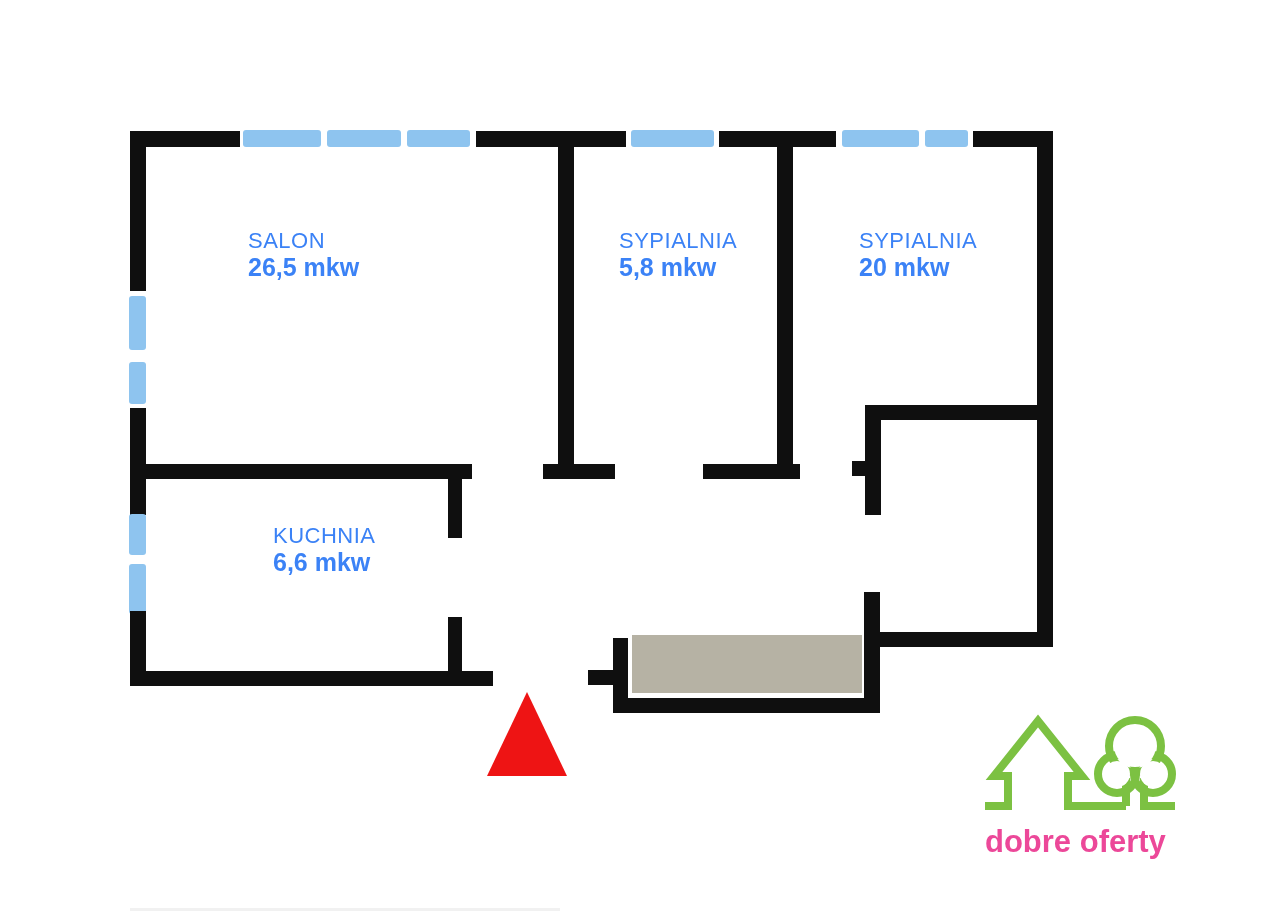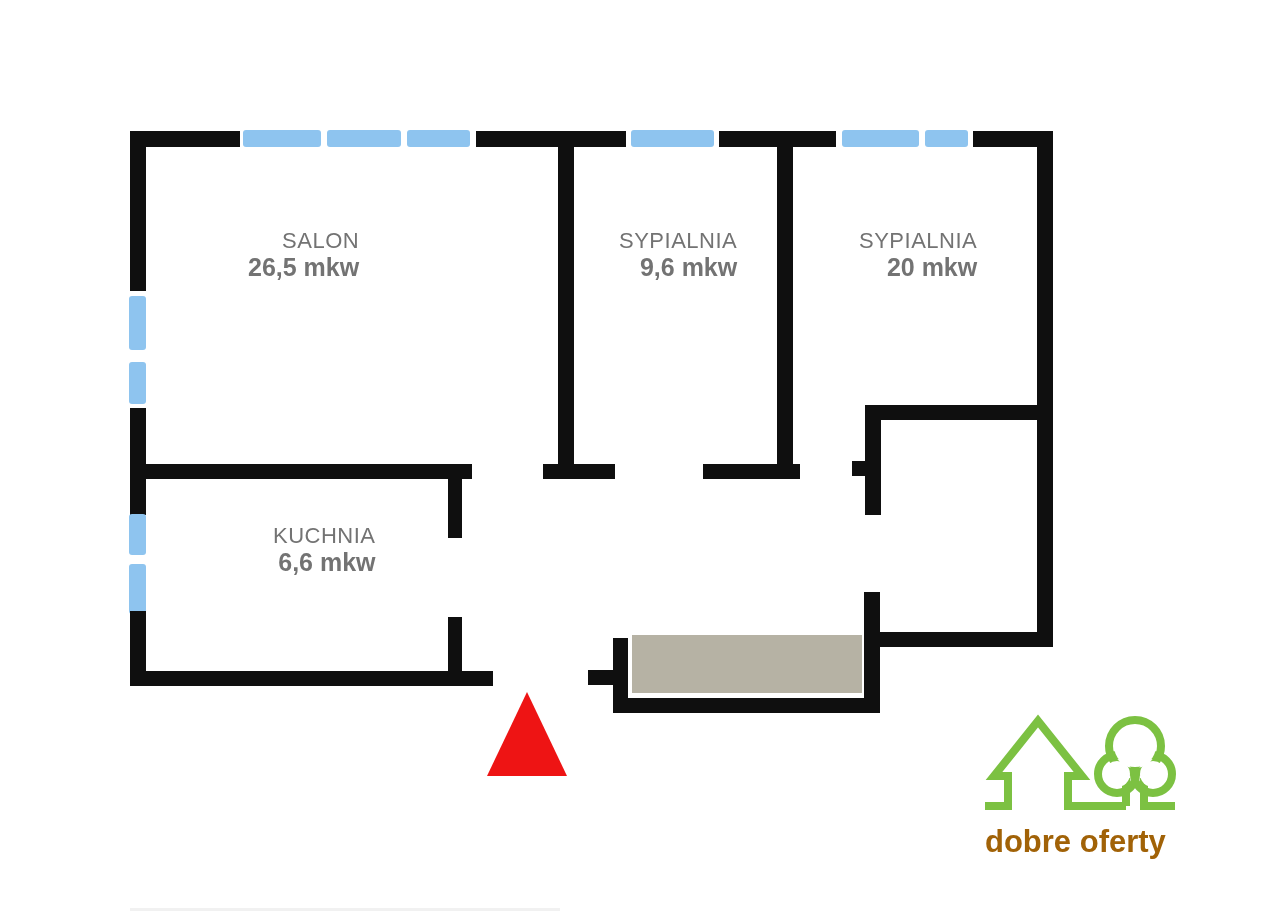--- a/index.html
+++ b/index.html
@@ -2,33 +2,33 @@
 <html><head>
 <meta charset="utf-8">
 <style>
   html,body{margin:0;padding:0;background:#ffffff;}
   #canvas{
     position:relative;width:1280px;height:916px;background:#ffffff;overflow:hidden;
     font-family:"Liberation Sans", sans-serif;
   }
   .w{position:absolute;background:#0f0f0f;}
   .win{position:absolute;background:#8ec4ef;border-radius:3px;}
-  .room-label{position:absolute;color:#737373;line-height:1.05;text-align:right;}
+  .room-label{position:absolute;color:#3b82f6;line-height:1.05;}
   .room-name{font-size:22px;letter-spacing:0.5px;}
   .room-area{font-size:25px;font-weight:bold;margin-top:2px;}
   .balcony{position:absolute;left:632px;top:635px;width:230px;height:58px;background:#b6b2a4;}
   .entrance{
     position:absolute;left:487px;top:692px;width:0;height:0;
     border-left:40px solid transparent;border-right:40px solid transparent;
     border-bottom:84px solid #ee1414;
   }
   .logo{position:absolute;left:968px;top:700px;width:225px;height:160px;}
   .logo-text{
     margin-top:8px;padding-left:17px;font-size:31px;font-weight:bold;
-    color:#a16207;letter-spacing:0px;white-space:nowrap;
+    color:#ec4899;letter-spacing:0px;white-space:nowrap;
   }
   .artifact{position:absolute;left:130px;top:908px;width:430px;height:3px;background:#f1f1f1;}
 </style>
 </head>
 <body>
 
 <div id="canvas">
 
   <div class="w" style="left:130px;top:131px;width:110px;height:16px"></div>
   <div class="w" style="left:476px;top:131px;width:150px;height:16px"></div>
@@ -76,21 +76,21 @@
   <div class="balcony"></div>
 
   <div class="entrance"></div>
 
   <div class="room-label" style="left:248px;top:229px">
     <div class="room-name">SALON</div>
     <div class="room-area">26,5 mkw</div>
   </div>
   <div class="room-label" style="left:619px;top:229px">
     <div class="room-name">SYPIALNIA</div>
-    <div class="room-area">9,6 mkw</div>
+    <div class="room-area">5,8 mkw</div>
   </div>
   <div class="room-label" style="left:859px;top:229px">
     <div class="room-name">SYPIALNIA</div>
     <div class="room-area">20 mkw</div>
   </div>
   <div class="room-label" style="left:273px;top:524px">
     <div class="room-name">KUCHNIA</div>
     <div class="room-area">6,6 mkw</div>
   </div>
 

